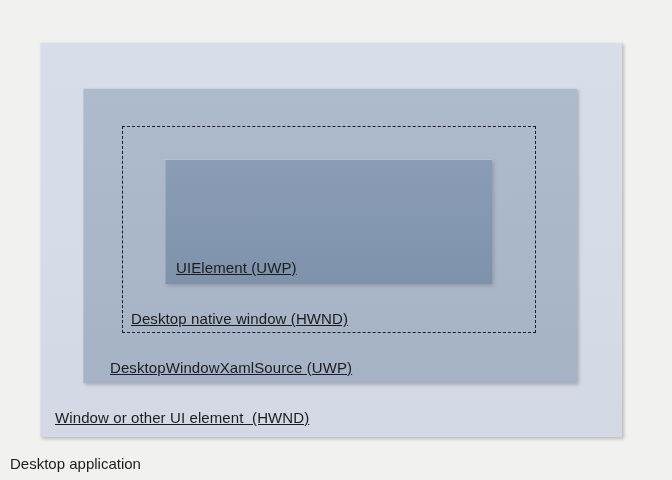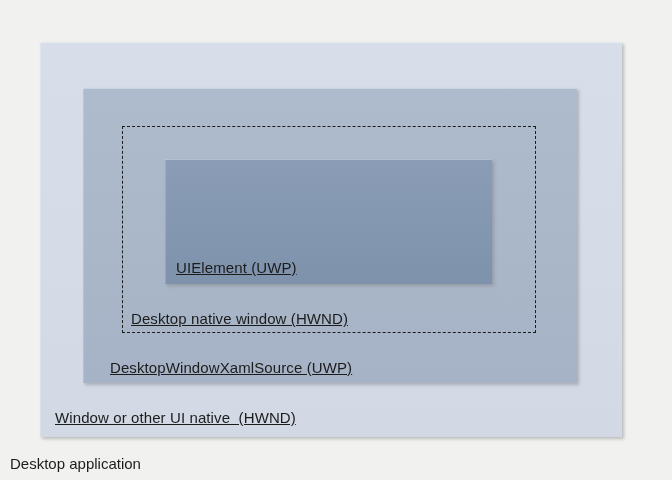--- a/index.html
+++ b/index.html
@@ -79,21 +79,21 @@
     white-space: pre;
   }
 </style>
 </head>
 <body>
 
 <div class="stage">
 
   <div class="box solid-box window-box">
 
-    <span class="box-label">Window or other UI native  (HWND)</span>
+    <span class="box-label">Window or other UI element  (HWND)</span>
 
     <div class="box solid-box xaml-source-box">
 
       <span class="box-label">DesktopWindowXamlSource (UWP)</span>
 
       <div class="box native-window-box">
 
         <span class="box-label">Desktop native window (HWND)</span>
 
         <div class="box solid-box uielement-box">

